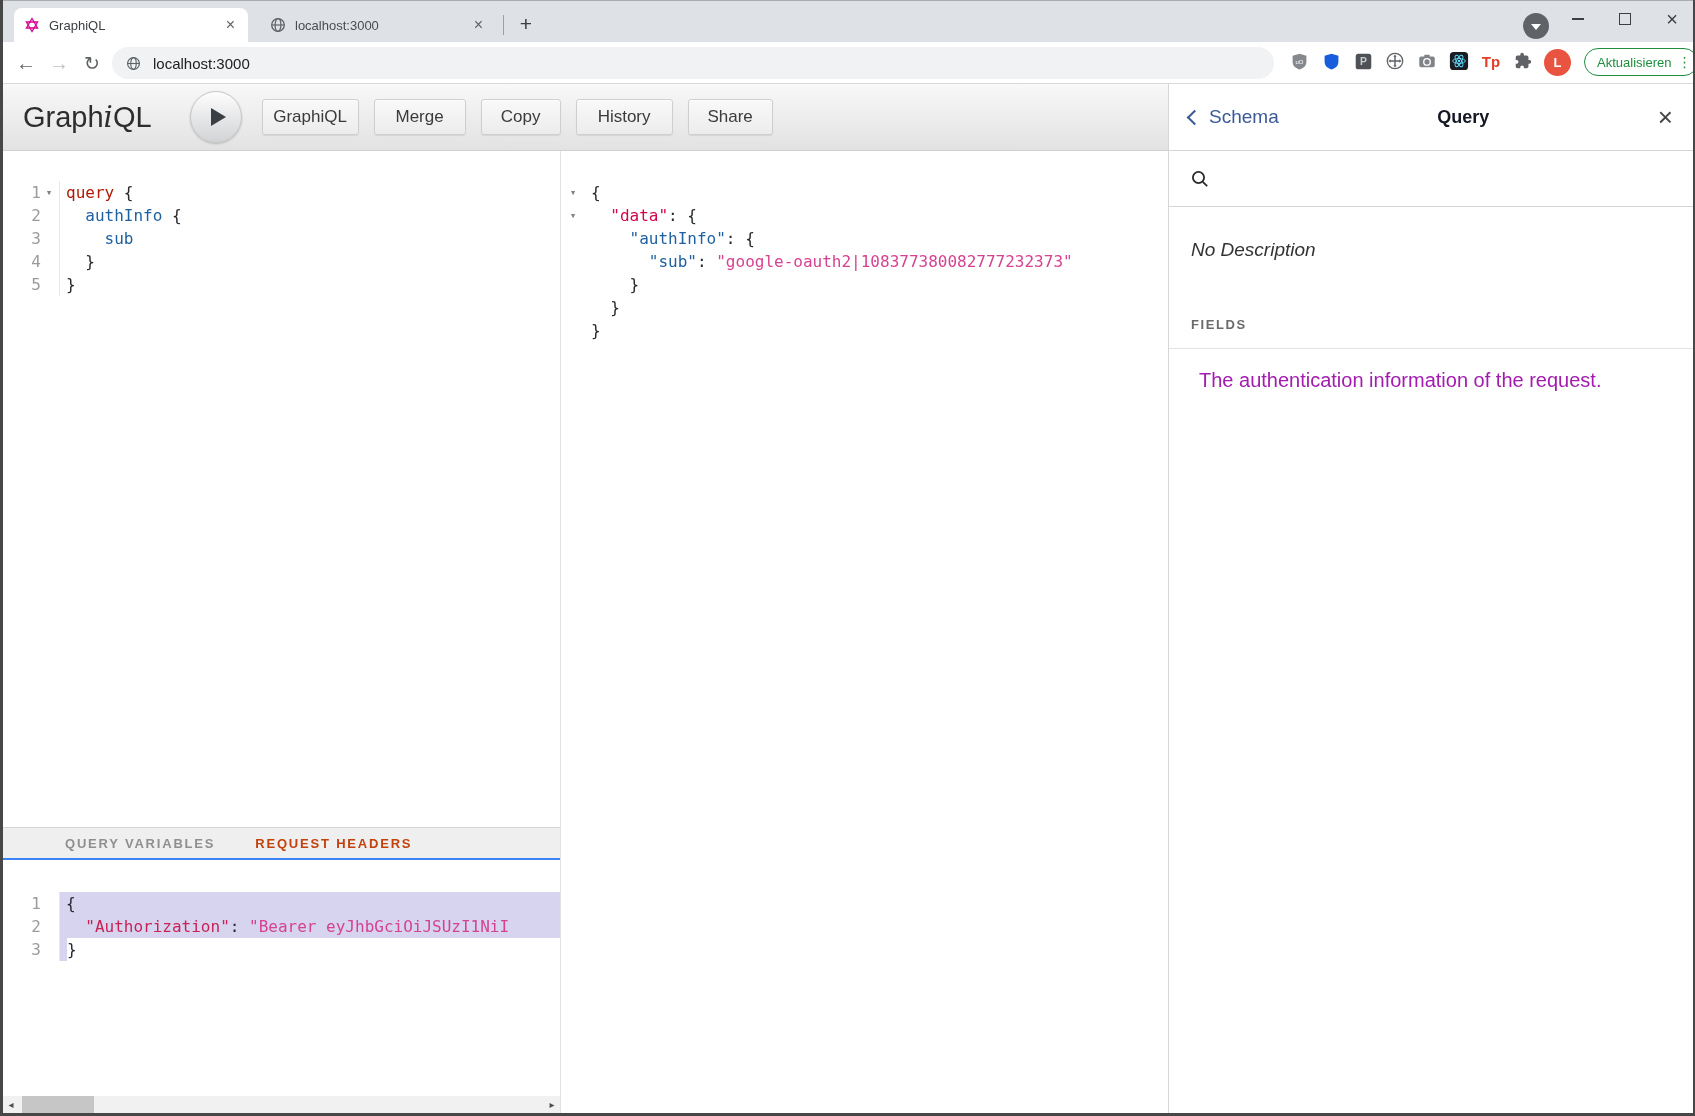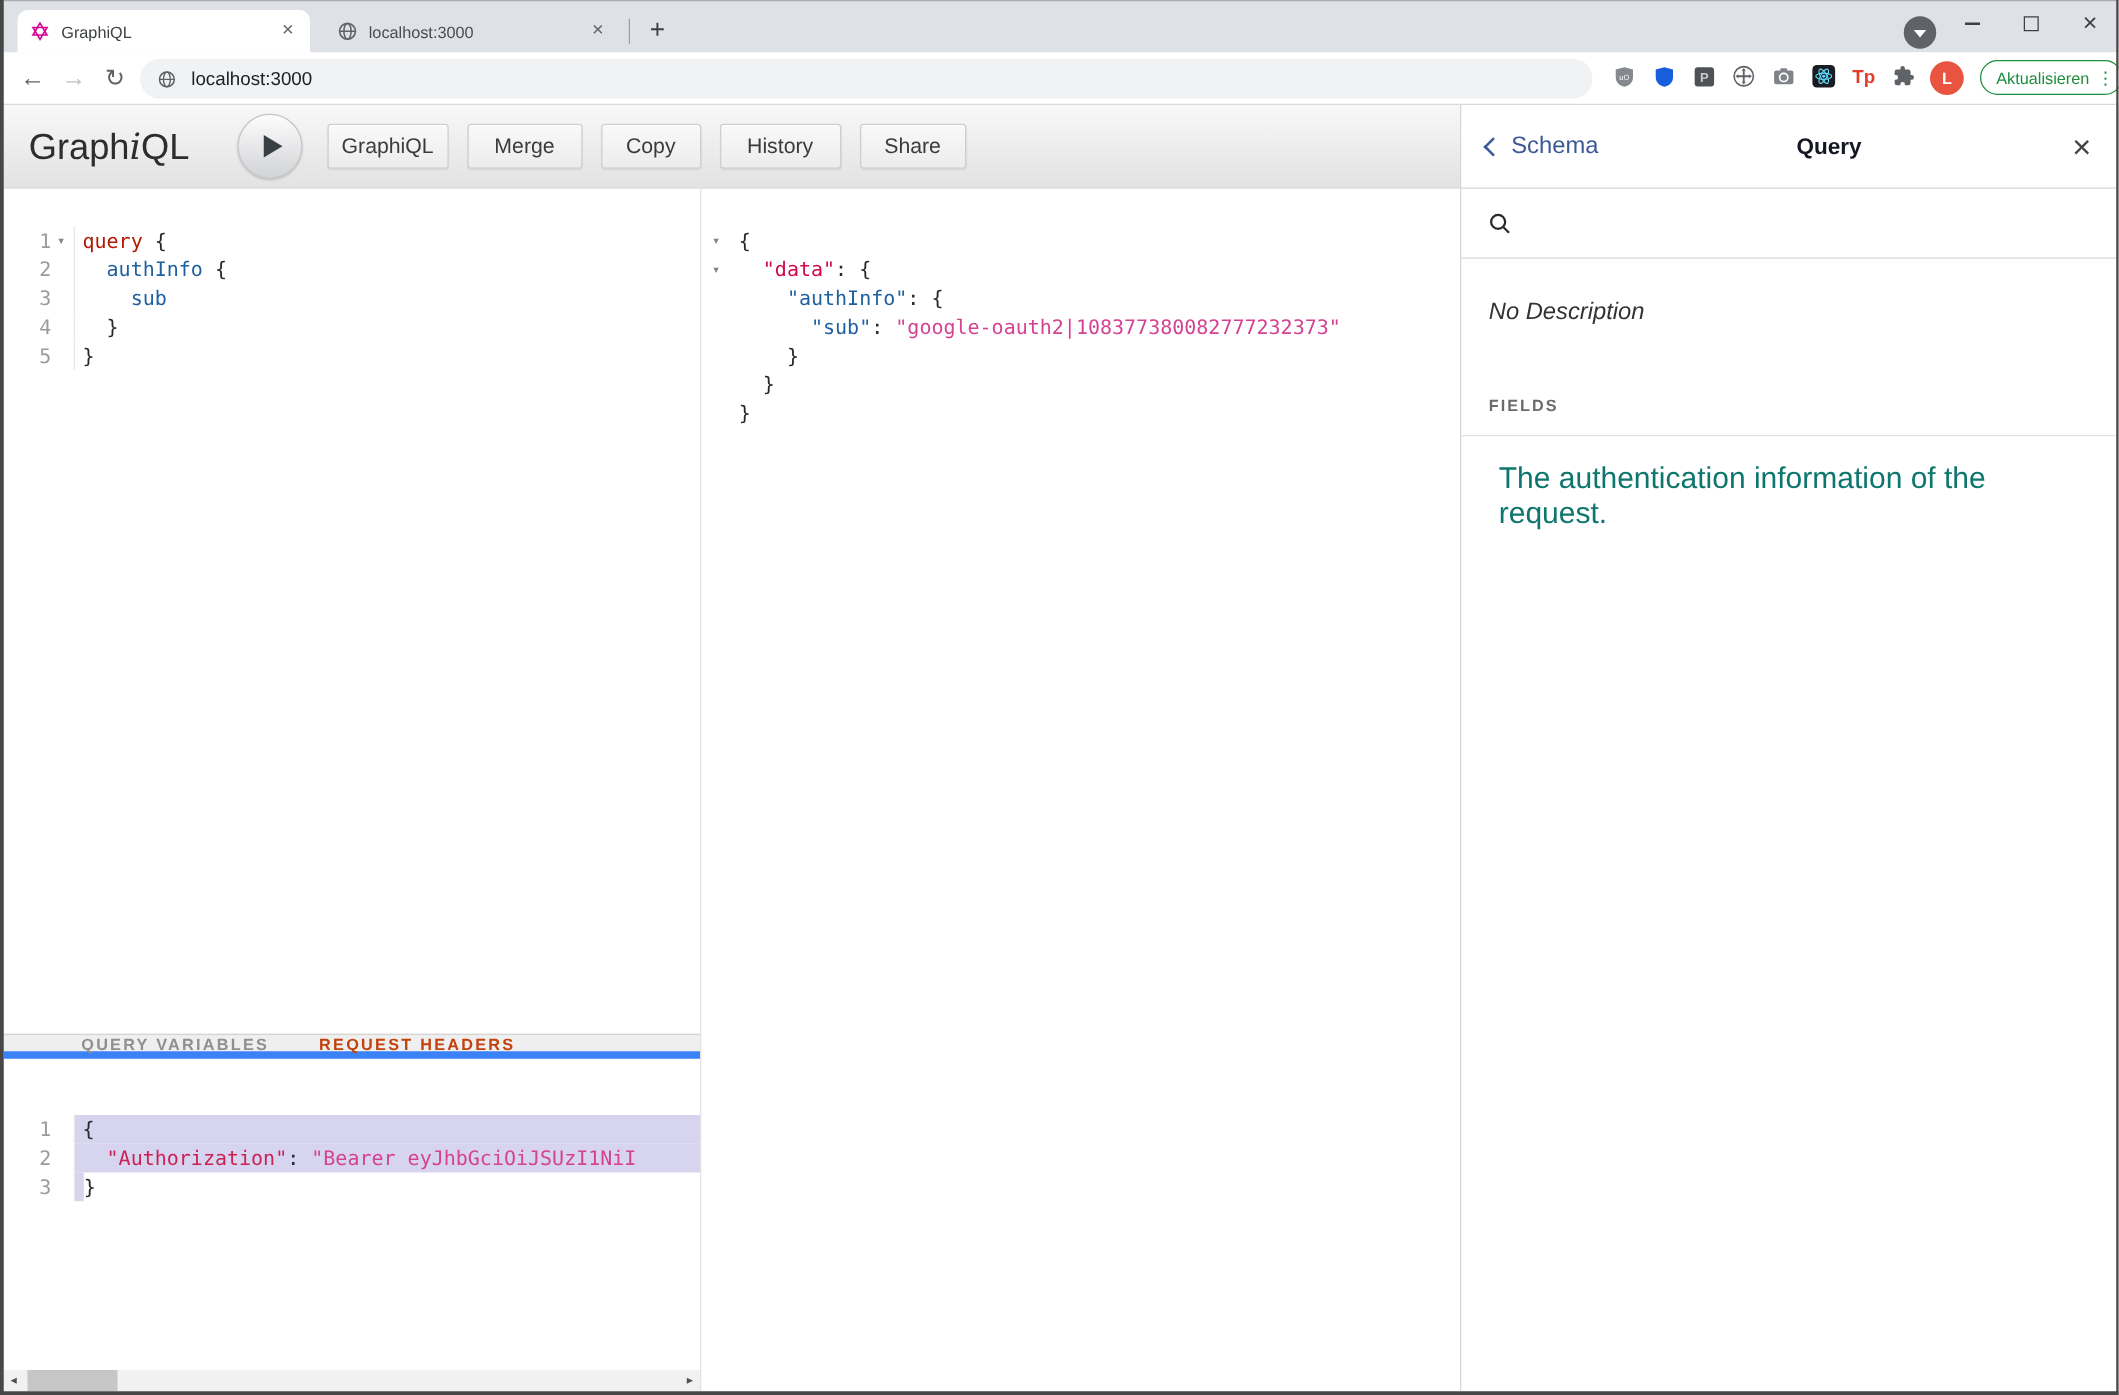--- a/index.html
+++ b/index.html
@@ -87,23 +87,23 @@
   .result .gut{width:24px;}
   .result .num{width:4px;}
   .fold{width:16px;text-align:center;color:#848484;font-size:11px;}
   .code{flex:1 1 auto;padding-left:6px;}
   .sel-full .code{background:#D7D4F0;}
   .strip{display:inline-block;width:7px;height:23px;background:#D7D4F0;vertical-align:top;margin-left:-6px;}
   .tok-kw{color:#B11A04;} .tok-prop{color:#1F61A0;} .tok-def{color:#D2054E;}
   .tok-str{color:#D64292;} .tok-attr{color:#CA2256;} .tok-punc{color:#24292E;} .tok-plain{color:#24292E;}
 
   
-  .vartabs{position:absolute;left:0;top:676px;width:557px;height:20px;background:#EFEFEF;
-           border-top:1px solid #D4D4D4;border-bottom:6px solid #3b82f6;box-sizing:border-box;
-           display:flex;align-items:flex-start;padding-left:62px;gap:40px;}
+  .vartabs{position:absolute;left:0;top:676px;width:557px;height:33px;background:#EFEFEF;
+           border-top:1px solid #D4D4D4;border-bottom:2px solid #3b82f6;box-sizing:border-box;
+           display:flex;align-items:center;padding-left:62px;gap:40px;}
   .vtab{font-size:13px;font-weight:bold;letter-spacing:1.8px;color:#8F8F8F;}
   .vtab.active{color:#c2410c;}
 
   
   .hscroll{position:absolute;left:0;right:0;bottom:0;height:17px;background:#F1F1F1;
            display:flex;align-items:center;}
   .hs-arr{width:16px;text-align:center;font-size:10px;color:#4F4F4F;line-height:17px;}
   .hs-thumb{width:72px;height:17px;background:#C6C6C6;margin-left:3px;}
   .hs-right{margin-left:auto;}
 
@@ -116,21 +116,21 @@
   .doc-title{flex:1;text-align:center;font-size:18px;font-weight:bold;color:#141823;}
   .doc-close{font-size:26px;font-weight:300;color:#444;line-height:22px;padding-left:10px;}
   .doc-search{height:56px;border-bottom:1px solid #D6D6D6;display:flex;align-items:center;padding:0 22px;gap:11px;box-sizing:border-box;}
   .doc-search input{border:none;outline:none;flex:1;font-size:20px;color:#333;font-family:"Liberation Sans",sans-serif;background:transparent;}
   .doc-search input::placeholder{color:#B3B3B3;}
   .nodesc{margin:32px 22px 0;font-size:19px;color:#333;font-style:italic;}
   .fieldshd{margin:56px 0 16px 22px;font-size:13px;font-weight:bold;letter-spacing:1.6px;color:#6B6B6B;}
   .doc-div{border:none;border-top:1px solid #E2E2E2;margin:0;}
   .fieldrow{margin:24px 22px 0;font-size:19px;}
   .f-name{color:#1F61A0;} .f-colon{color:#555;} .f-type{color:#CA9800;}
-  .f-desc{margin:20px 22px 0 30px;font-size:24px;color:#0f766e;}
+  .f-desc{margin:20px 22px 0 30px;font-size:20px;color:#a21caf;}
 </style>
 </head>
 <body>
 
 <div class="window">
 
   <div class="edge edge-top"></div>
   <div class="edge edge-left"></div>
   <div class="edge edge-right"></div>
   <div class="edge edge-bottom"></div>

